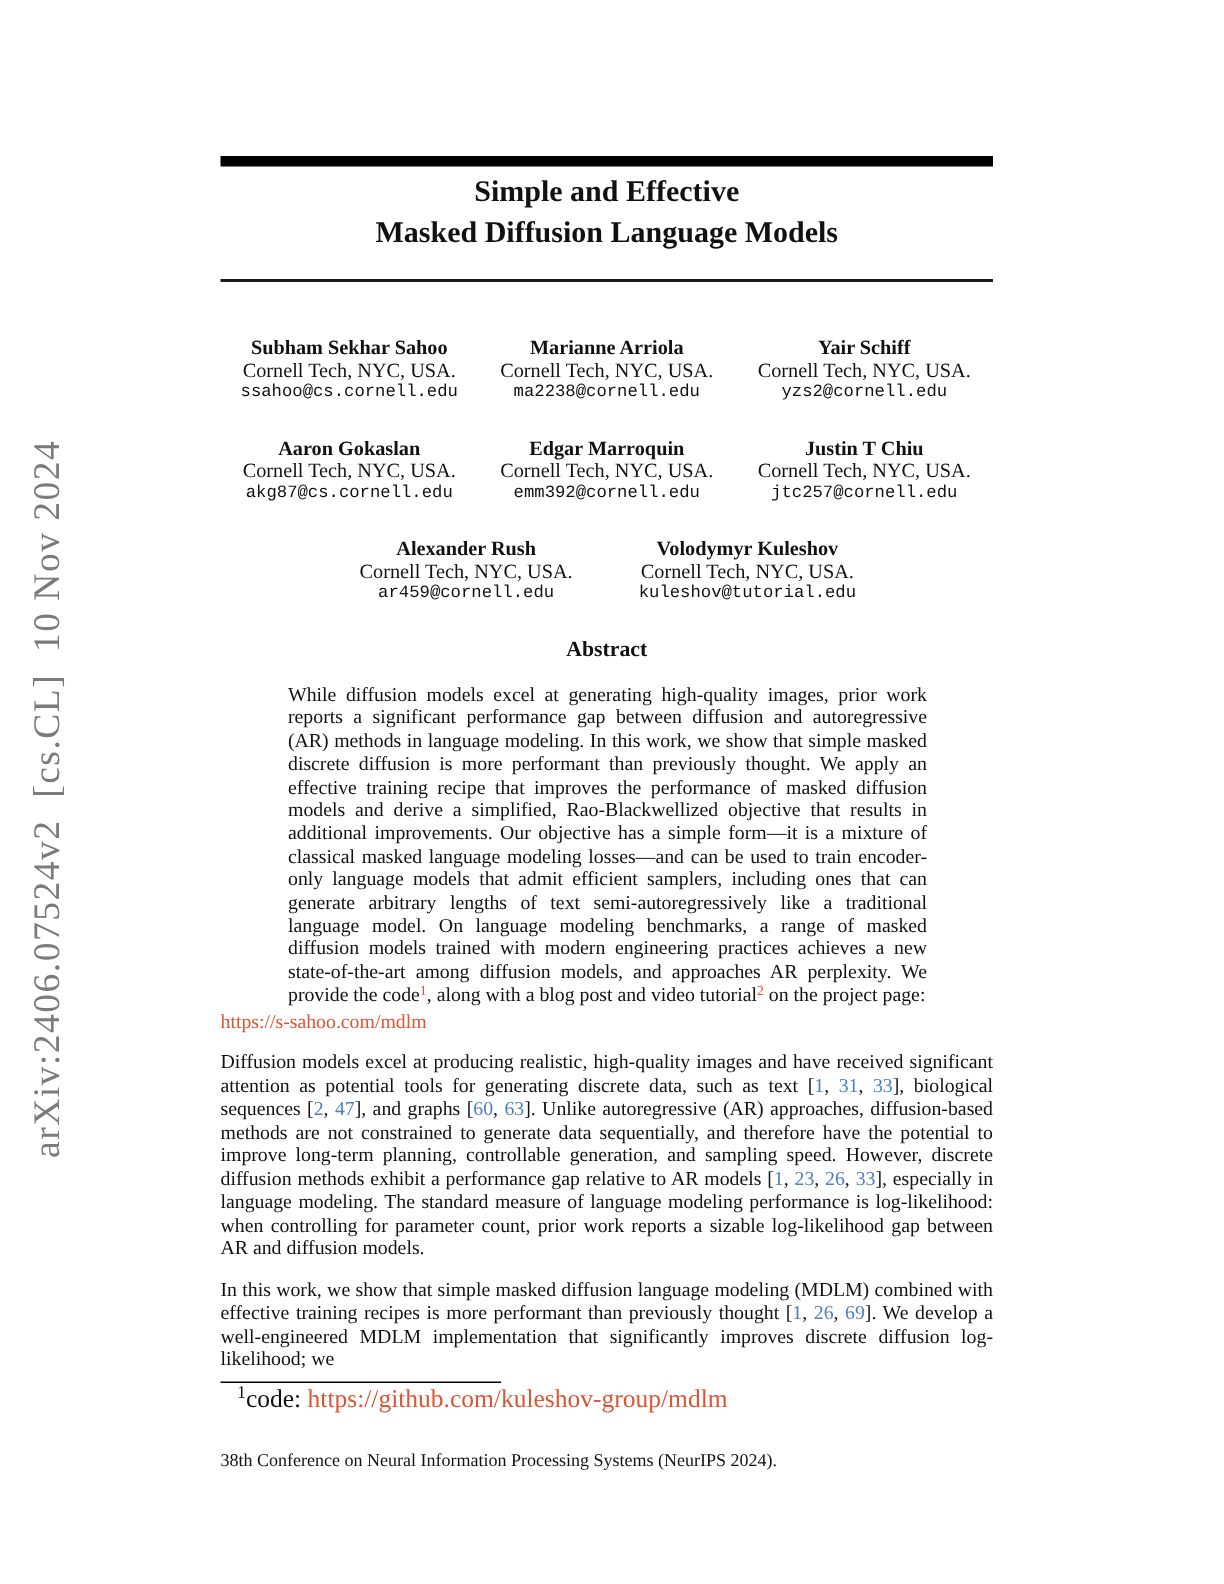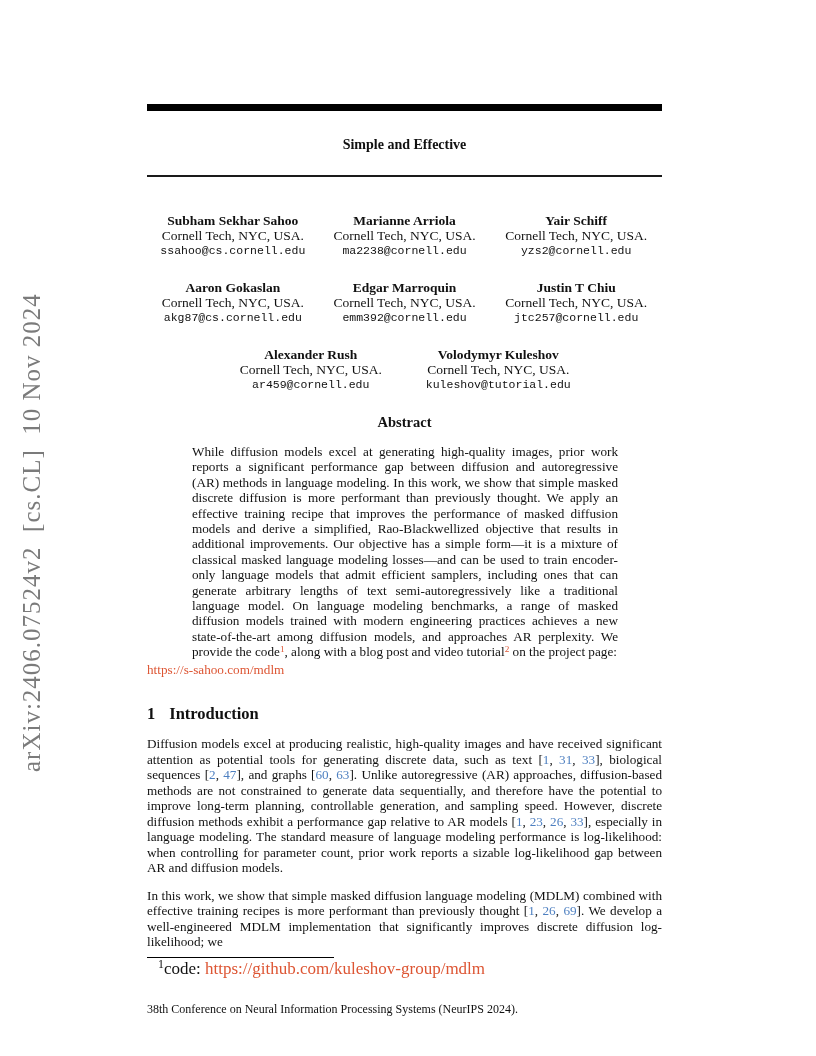--- a/index.html
+++ b/index.html
@@ -30,24 +30,24 @@
   }
   .content{
     position:absolute;
     left:147px;top:0;
     width:515px;
   }
   .rule-thick{height:7px;background:#000;margin-top:104px;}
   .rule-thin{height:2px;background:#1a1a1a;margin-top:17px;}
   .title{
     text-align:center;
-    font-size:14px;
+    font-size:20px;
     font-weight:bold;
     line-height:27px;
-    margin:20px 0 0 0;
+    margin:4px 0 0 0;
   }
   .authors{margin-top:36px;}
   .author-row{display:flex;margin-bottom:22px;}
   .author-cell{flex:1;text-align:center;}
   .author-name{font-weight:bold;font-size:13.5px;line-height:15px;}
   .author-affil{font-size:13.5px;line-height:15px;}
   .author-email{font-family:"Liberation Mono","DejaVu Sans Mono",monospace;font-size:11.5px;line-height:15px;}
   .abstract{margin-top:11px;}
   .abstract-heading{
     text-align:center;
@@ -90,20 +90,21 @@
 <body>
 
 <div class="watermark">arXiv:2406.07524v2  [cs.CL]  10 Nov 2024</div>
 
 <div class="content">
 
   <div class="rule-thick"></div>
 
   <h1 class="title">
     <span>Simple and Effective</span><br>
+    <span>Masked Diffusion Language Models</span>
   </h1>
 
   <div class="rule-thin"></div>
 
   <div class="authors">
     <div class="author-row">
       <div class="author-cell">
         <div class="author-name">Subham Sekhar Sahoo</div>
         <div class="author-affil">Cornell Tech, NYC, USA.</div>
         <div class="author-email">ssahoo@cs.cornell.edu</div>
@@ -151,23 +152,20 @@
   </div>
 
   <div class="abstract">
     <h2 class="abstract-heading">Abstract</h2>
     <p class="abstract-body"><span>While diffusion models excel at generating high-quality images, prior work reports a significant performance gap between diffusion and autoregressive (AR) methods in language modeling. In this work, we show that simple masked discrete diffusion is more performant than previously thought. We apply an effective training recipe that improves the performance of masked diffusion models and derive a simplified, Rao-Blackwellized objective that results in additional improvements. Our objective has a simple form—it is a mixture of classical masked language modeling losses—and can be used to train encoder-only language models that admit efficient samplers, including ones that can generate arbitrary lengths of text semi-autoregressively like a traditional language model. On language modeling benchmarks, a range of masked diffusion models trained with modern engineering practices achieves a new state-of-the-art among diffusion models, and approaches AR perplexity. We provide the code</span><span class="suplink">1</span><span>, along with a blog post and video tutorial</span><span class="suplink">2</span><span> on the project page:</span></p>
     <div class="abs-link">
       <span class="link">https://s-sahoo.com/mdlm</span>
     </div>
   </div>
 
-  <h3 class="section-heading">
-    <span class="section-number">1</span><span>Introduction</span>
-  </h3>
 
   <p class="body-par"><span>Diffusion models excel at producing realistic, high-quality images and have received significant attention as potential tools for generating discrete data, such as text [</span><span class="cite">1</span><span>, </span><span class="cite">31</span><span>, </span><span class="cite">33</span><span>], biological sequences [</span><span class="cite">2</span><span>, </span><span class="cite">47</span><span>], and graphs [</span><span class="cite">60</span><span>, </span><span class="cite">63</span><span>]. Unlike autoregressive (AR) approaches, diffusion-based methods are not constrained to generate data sequentially, and therefore have the potential to improve long-term planning, controllable generation, and sampling speed. However, discrete diffusion methods exhibit a performance gap relative to AR models [</span><span class="cite">1</span><span>, </span><span class="cite">23</span><span>, </span><span class="cite">26</span><span>, </span><span class="cite">33</span><span>], especially in language modeling. The standard measure of language modeling performance is log-likelihood: when controlling for parameter count, prior work reports a sizable log-likelihood gap between AR and diffusion models.</span></p>
   <p class="body-par"><span>In this work, we show that simple masked diffusion language modeling (MDLM) combined with effective training recipes is more performant than previously thought [</span><span class="cite">1</span><span>, </span><span class="cite">26</span><span>, </span><span class="cite">69</span><span>]. We develop a well-engineered MDLM implementation that significantly improves discrete diffusion log-likelihood; we</span></p>
 
   <div class="footnote-rule"></div>
   <div class="footnotes">
     <div><span class="sup">1</span><span>code: </span><span class="link">https://github.com/kuleshov-group/mdlm</span></div>
   </div>
 
   <div class="footer-note">38th Conference on Neural Information Processing Systems (NeurIPS 2024).</div>

